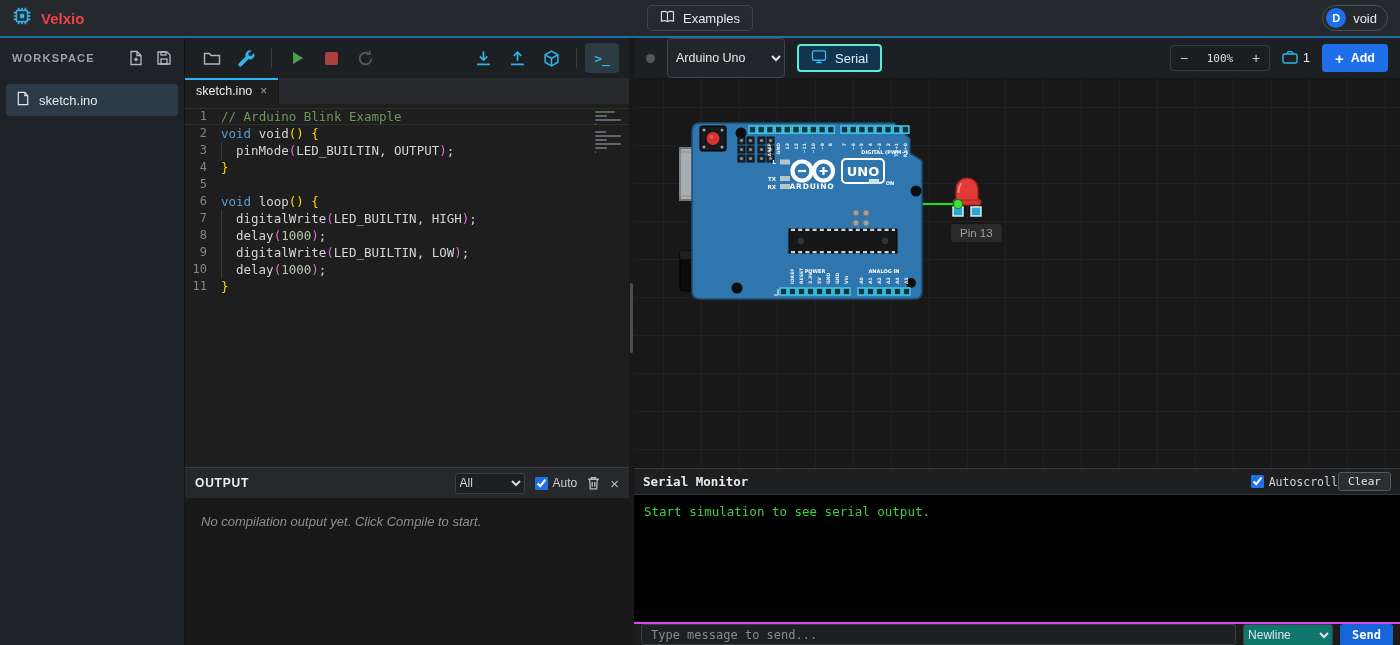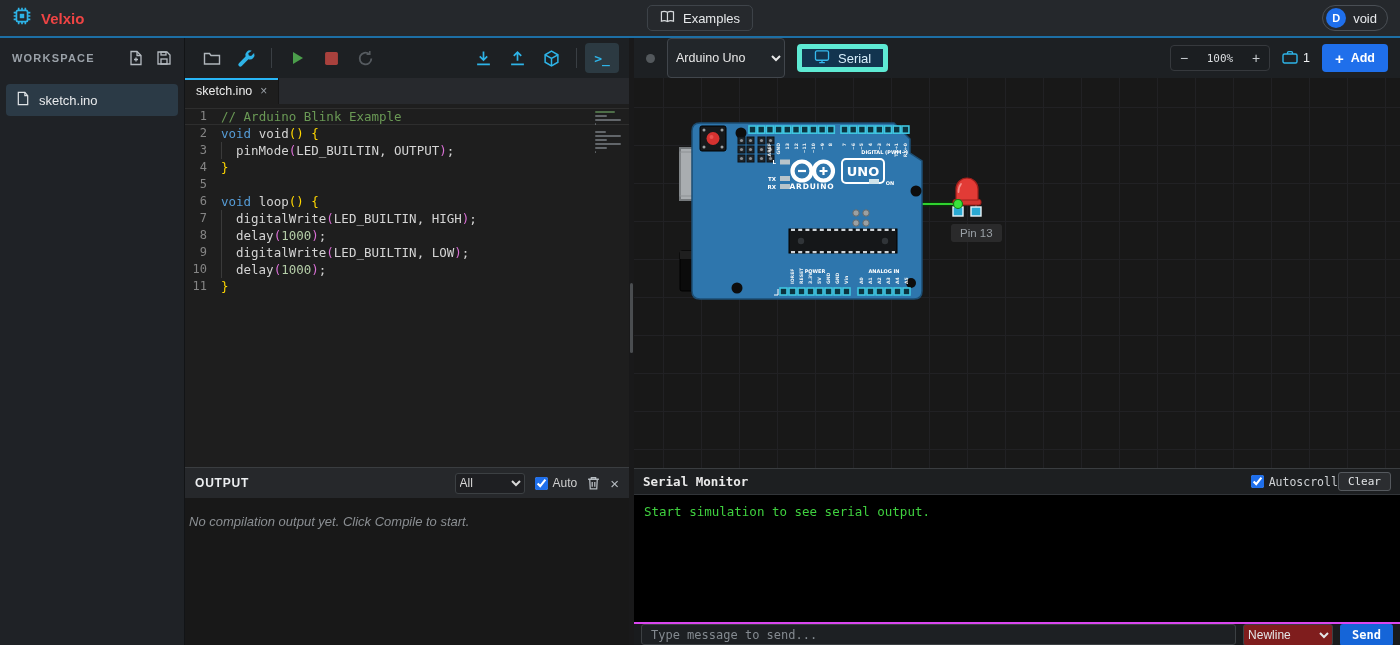--- a/index.html
+++ b/index.html
@@ -68,37 +68,37 @@
   .output-panel { height:178px; flex:none; display:flex; flex-direction:column; border-top:1px solid #3a3d40; }
   .output-header { height:30px; flex:none; background:#26282b; display:flex; align-items:center;
     gap:10px; padding:0 10px; }
   .output-title { font-size:12px; font-weight:bold; letter-spacing:0.8px; color:#eceef0; }
   .small-select { height:21px; background:#1e1f22; color:#d8d8d8; border:1px solid #3c4043;
     border-radius:3px; font-size:12px; font-family:inherit; }
   .chk-label { display:flex; align-items:center; gap:5px; font-size:12px; color:#cfcfcf; }
   input[type=checkbox] { accent-color:#1f6feb; width:13px; height:13px; margin:0; cursor:pointer; }
   .ghost-btn { background:none; border:none; color:#b7bdc2; cursor:pointer; padding:0;
     display:flex; align-items:center; font-size:14px; }
-  .output-body { flex:1; background:#181818; padding:14px 4px; }
+  .output-body { flex:1; background:#181818; padding:14px 16px; }
   .output-empty { font-style:italic; color:#8b8f93; font-size:13px; }
 
   
   .divider { width:5px; flex:none; background:#19191a; position:relative; cursor:col-resize; }
   .divider::after { content:""; position:absolute; left:1px; top:245px; width:3px; height:70px;
     background:#4a4d50; border-radius:2px; }
 
   
   .right-col { flex:1; display:flex; flex-direction:column; min-width:0; }
   .canvas-toolbar { height:40px; flex:none; background:#1d2023; display:flex; align-items:center;
     gap:12px; padding:0 12px; }
   .status-dot { width:9px; height:9px; border-radius:50%; background:#53585c; flex:none; }
   .board-select { height:40px; width:118px; background:#22262a; color:#e8e8e8;
     border:1px solid #41464c; border-radius:4px; font-size:12.5px; font-family:inherit; padding:0 4px; }
   .serial-btn { height:28px; display:flex; align-items:center; gap:8px; padding:0 12px;
-    background:#12344f; border:5px solid #5eead4; border-radius:4px; color:#d7eefb;
+    background:#12344f; border:2px solid #5eead4; border-radius:4px; color:#d7eefb;
     font-size:13px; cursor:pointer; }
   .zoombox { margin-left:auto; display:flex; align-items:center; height:26px;
     background:#1b1e21; border:1px solid #36393d; border-radius:4px; }
   .zoom-btn { width:26px; height:24px; background:none; border:none; color:#c8ccd0;
     font-size:14px; cursor:pointer; }
   .zoom-level { width:46px; text-align:center; font-family:"DejaVu Sans Mono",monospace;
     font-size:11px; color:#dcdfe2; }
   .comp-count { display:flex; align-items:center; gap:5px; color:#f0f2f4; font-size:12.5px; }
   .add-btn { height:28px; display:flex; align-items:center; gap:7px; padding:0 13px;
     background:#1f6feb; border:none; border-radius:4px; color:#fff; font-size:12.5px;
@@ -121,21 +121,21 @@
   .autoscroll { margin-left:auto; font-family:"DejaVu Sans Mono",monospace; font-size:11.5px; color:#cfd2d5; }
   .clear-btn { height:19px; padding:0 9px; background:#2b2d30; border:1px solid #55595e;
     border-radius:3px; color:#e2e4e6; font-family:"DejaVu Sans Mono",monospace; font-size:11px; cursor:pointer; }
   .serial-body { flex:1; background:#000; padding:9px 10px; font-family:"DejaVu Sans Mono",monospace;
     font-size:12.5px; color:#3fd03f; }
   .serial-input-row { height:23px; flex:none; background:#191b1d; border-top:2px solid #d946ef;
     display:flex; align-items:center; gap:7px; padding:0 7px; }
   .serial-input { flex:1; height:21px; background:#1d2023; border:1px solid #3c4043; border-radius:3px;
     color:#cfd2d5; font-family:"DejaVu Sans Mono",monospace; font-size:12px; padding:0 9px; }
   .serial-input::placeholder { color:#848a90; }
-  .eol-select { height:22px; width:90px; background:#7f1d1d; color:#e4e6e8; border:1px solid #3c4043;
+  .eol-select { height:22px; width:90px; background:#0f766e; color:#e4e6e8; border:1px solid #3c4043;
     border-radius:3px; font-size:12px; font-family:inherit; }
   .send-btn { height:22px; padding:0 12px; background:#1565d8; border:none; border-radius:3px;
     color:#fff; font-size:12px; font-weight:bold; font-family:"DejaVu Sans Mono",monospace; cursor:pointer; }
 
   svg text { font-family:"DejaVu Sans",sans-serif; }
   .pin-label { font-size:4.6px; font-weight:bold; fill:#eef3f5; }
   .silk { fill:#ffffff; font-weight:bold; }
 </style>
 </head>
 <body>

